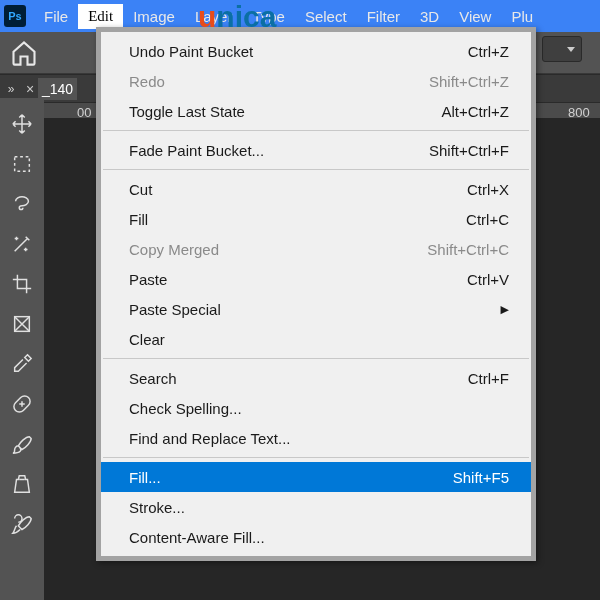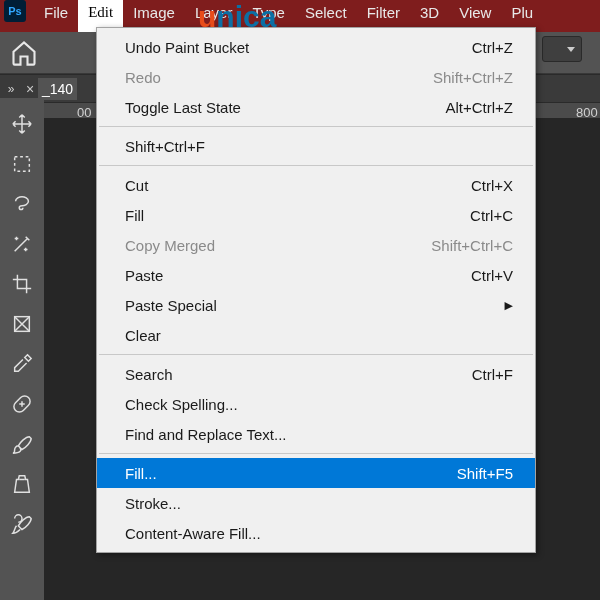--- a/index.html
+++ b/index.html
@@ -1,19 +1,19 @@
 <!DOCTYPE html>
 <html><head>
 <meta charset="utf-8">
 <style>
 * { margin: 0; padding: 0; box-sizing: border-box; font-family: "Segoe UI", Tahoma, sans-serif; }
 body { background: #535353; width: 600px; height: 600px; overflow: hidden; position: relative; }
 
 
-.menubar { height: 32px; background: #7f1d1d; display: flex; gap: 0; padding: 0 4px; color: #e8e8e8; font-size: 15px; }
+.menubar { height: 32px; background: #3b82f6; display: flex; align-items: center; gap: 0; padding: 0 4px; color: #e8e8e8; font-size: 15px; }
 .ps-logo { width: 22px; height: 22px; background: #001e36; color: #31a8ff; font-weight: bold; font-size: 11px; display: flex; align-items: center; justify-content: center; border-radius: 3px; margin-right: 8px; }
 .menubar-item { padding: 4px 10px; cursor: default; }
 .menubar-item.open { background: #fff; color: #000; font-family: Liberation Serif, serif; }
 
 
 .watermark { position: absolute; top: 0px; left: 198px; font-size: 30px; font-weight: 700; letter-spacing: 0; z-index: 100; pointer-events: none; }
 .watermark .u1 { color: #e84c1a; }
 .watermark .n1 { color: #0b6fa4; }
 .watermark .i1 { color: #0b6fa4; }
 .watermark .c1 { color: #0b6fa4; }
@@ -37,21 +37,21 @@
 
 
 .toolbar { position: absolute; left: 0; top: 98px; width: 44px; background: #535353; display: flex; flex-direction: column; align-items: center; padding-top: 8px; gap: 4px; }
 .tool { width: 36px; height: 36px; display:flex; align-items:center; justify-content:center; color:#e0e0e0; border-radius:2px; }
 .tool svg { width: 22px; height: 22px; }
 
 
 .canvas { position: absolute; left: 44px; top: 118px; right:0; bottom:0; background: #262626; }
 
 
-.menu { position: absolute; left: 96px; top: 27px; width: 440px; background: #f0f0f0; border: 1px solid #a3a3a3; box-shadow: 2px 2px 6px rgba(0,0,0,0.4); padding: 4px 0; z-index: 50; }
+.menu { position: absolute; left: 96px; top: 27px; width: 440px; background: #f0f0f0; border: 5px solid #a3a3a3; box-shadow: 2px 2px 6px rgba(0,0,0,0.4); padding: 4px 0; z-index: 50; }
 .menu-item { display:flex; justify-content:space-between; align-items:center; height: 30px; padding: 0 22px 0 28px; font-size: 15px; color: #1a1a1a; }
 .menu-item.disabled { color: #8a8a8a; }
 .menu-item.sel { background: #0078d7; color: #ffffff; justify-content: space-between; }
 .menu-sep { height:1px; background:#c8c8c8; margin: 4px 2px; }
 .menu-item .arrow { font-size: 11px; }
 </style>
 </head>
 <body>
 
 <div class="watermark">
@@ -85,21 +85,21 @@
 
 <div class="panelrow">
   <div class="panel-toggle">»</div>
   <div class="panel-close">×</div>
   <div class="panel-tab">_140</div>
 </div>
 
 <div class="ruler" id="ruler">
     <span class="ruler-tick" style="left: 33px;">00</span>
     <span class="ruler-tick" style="left: 466px;">700</span>
-    <span class="ruler-tick" style="left: 524px; margin-left: 8px;">800</span>
+    <span class="ruler-tick" style="left: 524px;">800</span>
   </div>
 
 <div class="canvas"></div>
 
 <div class="toolbar" id="toolbar">
     <div class="tool">
       <svg viewBox="0 0 24 24" stroke="currentColor" fill="none" stroke-width="1.6">
         <path d="M12 2v20M2 12h20M12 2l-3 3M12 2l3 3M12 22l-3-3M12 22l3-3M2 12l3-3M2 12l3 3M22 12l-3-3M22 12l-3 3"></path>
       </svg>
     </div>
@@ -166,20 +166,21 @@
     <div class="menu-item disabled">
       <span>Redo</span>
       <span>Shift+Ctrl+Z</span>
     </div>
     <div class="menu-item">
       <span>Toggle Last State</span>
       <span>Alt+Ctrl+Z</span>
     </div>
     <div class="menu-sep"></div>
     <div class="menu-item">
+      <span>Fade Paint Bucket...</span>
       <span>Shift+Ctrl+F</span>
     </div>
     <div class="menu-sep"></div>
     <div class="menu-item">
       <span>Cut</span>
       <span>Ctrl+X</span>
     </div>
     <div class="menu-item">
       <span>Fill</span>
       <span>Ctrl+C</span>

